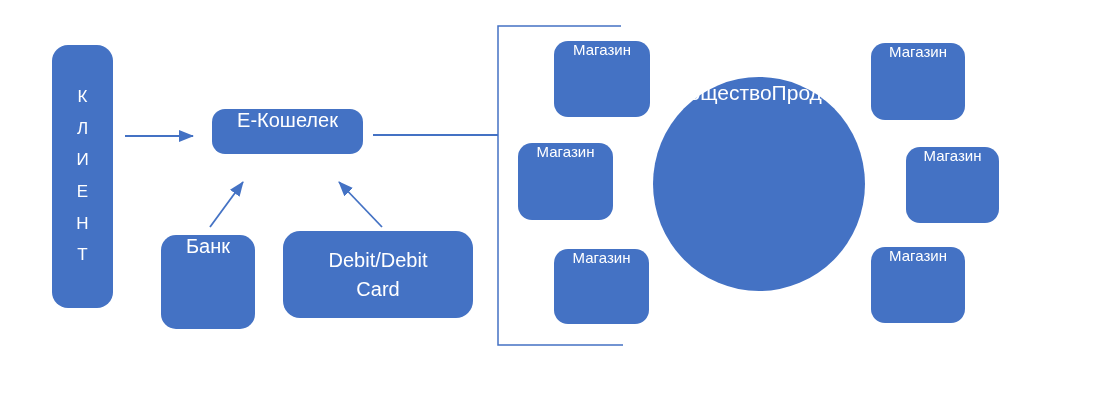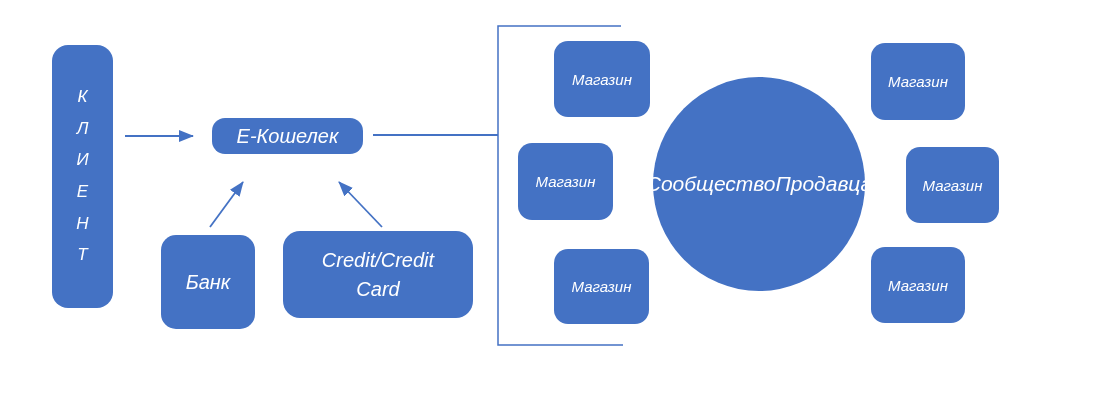--- a/index.html
+++ b/index.html
@@ -20,38 +20,36 @@
     left: 0; top: 0;
     width: 1100px;
     height: 400px;
     pointer-events: none;
   }
   .node {
     position: absolute;
     background: var(--accent, #4472C4);
     color: var(--shape-text, #ffffff);
     display: flex;
-    align-items: center;
     justify-content: center;
     text-align: center;
     box-sizing: border-box;
-    font-style: italic;
   }
   .client-node {
     left: 52px; top: 45px;
     width: 61px; height: 263px;
     border-radius: 16px;
     flex-direction: column;
     gap: 13px;
     font-size: 17px;
     line-height: 1.1;
   }
   .ewallet-node {
-    left: 212px; top: 118px;
-    width: 151px; height: 36px;
+    left: 212px; top: 109px;
+    width: 151px; height: 45px;
     border-radius: 13px;
     font-size: 20px;
   }
   .bank-node {
     left: 161px; top: 235px;
     width: 94px; height: 94px;
     border-radius: 15px;
     font-size: 20px;
   }
   .card-node {
@@ -116,21 +114,21 @@
 
   <div class="node ewallet-node">
     <span>Е-Кошелек</span>
   </div>
 
   <div class="node bank-node">
     <span>Банк</span>
   </div>
 
   <div class="node card-node">
-    <span>Credit/Credit</span>
+    <span>Debit/Debit</span>
     <span>Card</span>
   </div>
 
   <div class="node store-node store-a">
     <span>Магазин</span>
   </div>
   <div class="node store-node store-b">
     <span>Магазин</span>
   </div>
   <div class="node store-node store-c">

